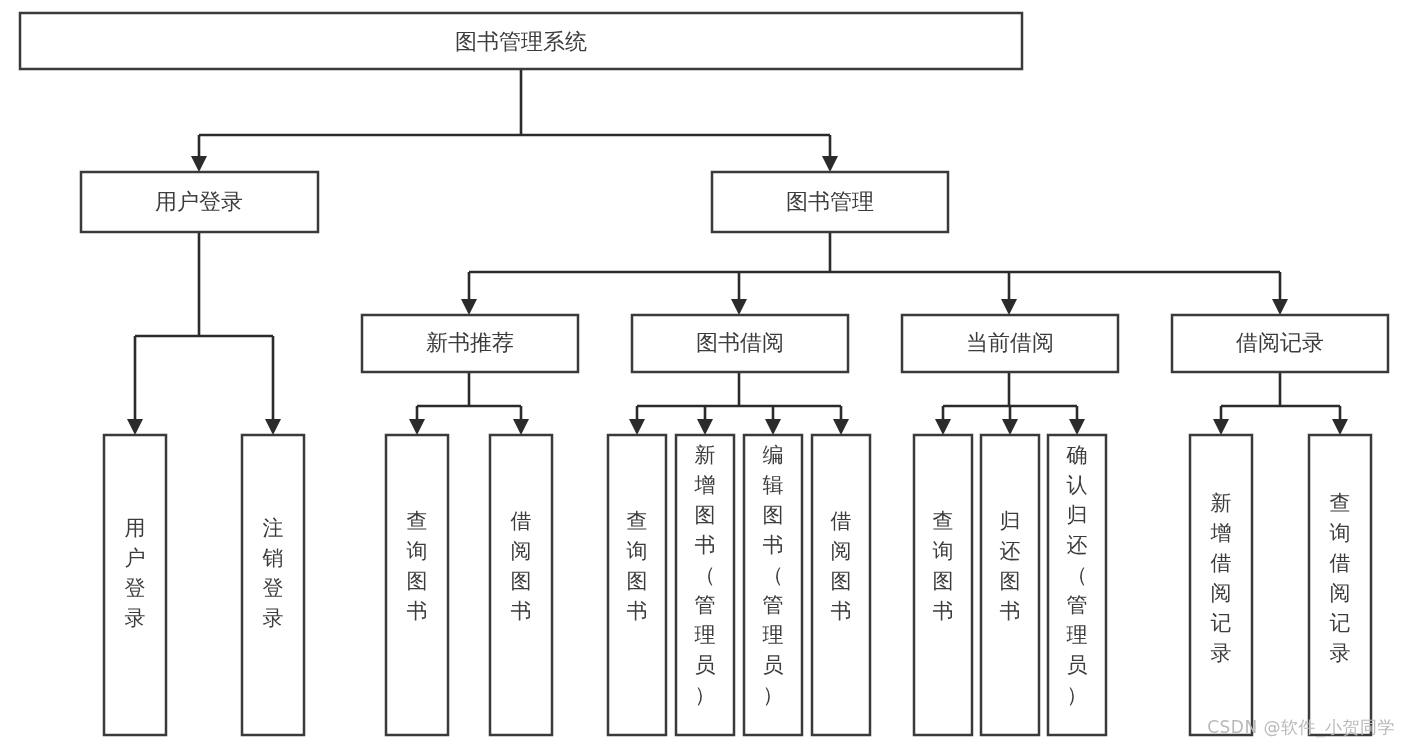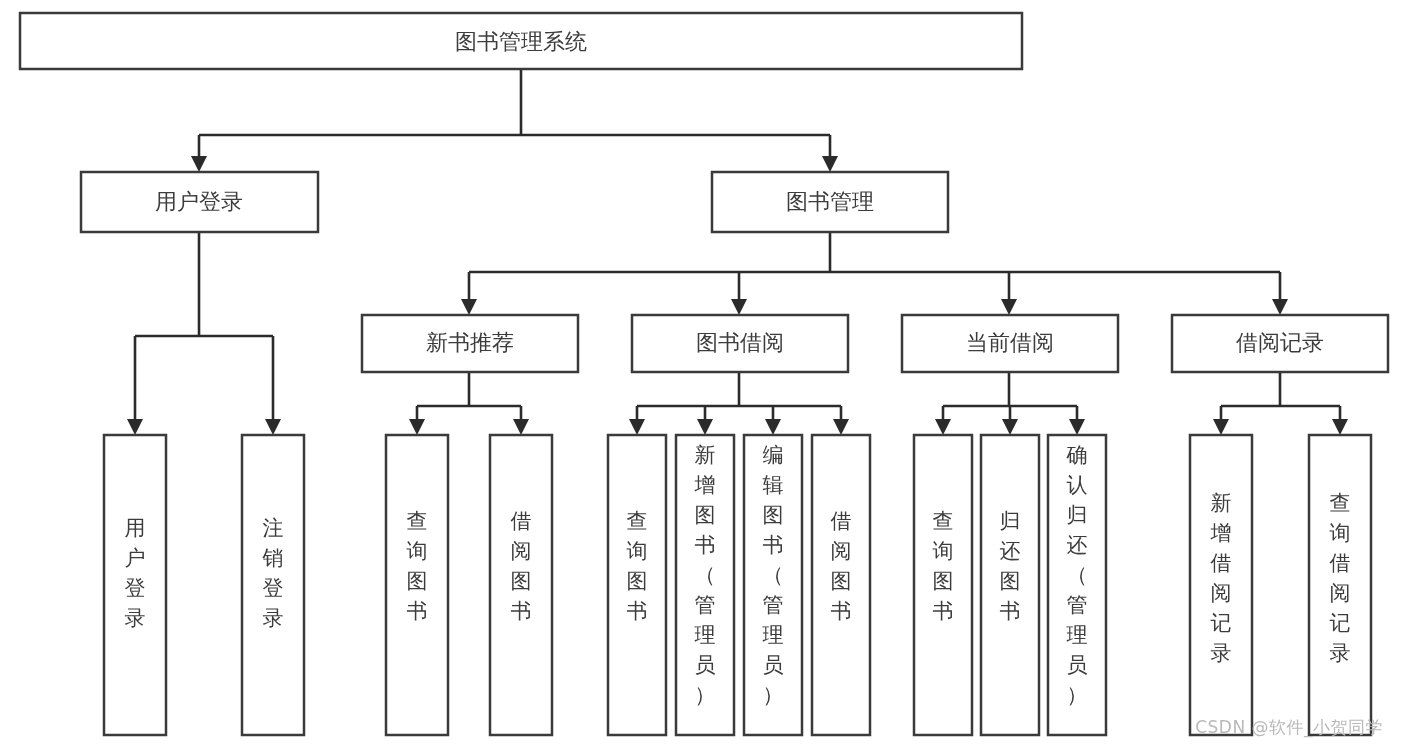--- a/index.html
+++ b/index.html
@@ -44,21 +44,21 @@
     dominant-baseline: middle;
   }
   .node-label-vertical {
     fill: #3c3c3c;
     font-family: "DejaVu Sans", "Liberation Sans", sans-serif;
     font-size: 21px;
     text-anchor: middle;
   }
   .watermark {
     position: absolute;
-    right: 22px;
+    right: 10px;
     bottom: 8px;
     font-family: "DejaVu Sans", "Liberation Sans", sans-serif;
     font-size: 17px;
     color: #b9b9b9;
     white-space: nowrap;
     letter-spacing: 0.5px;
   }
 </style>
 </head>
 <body>

